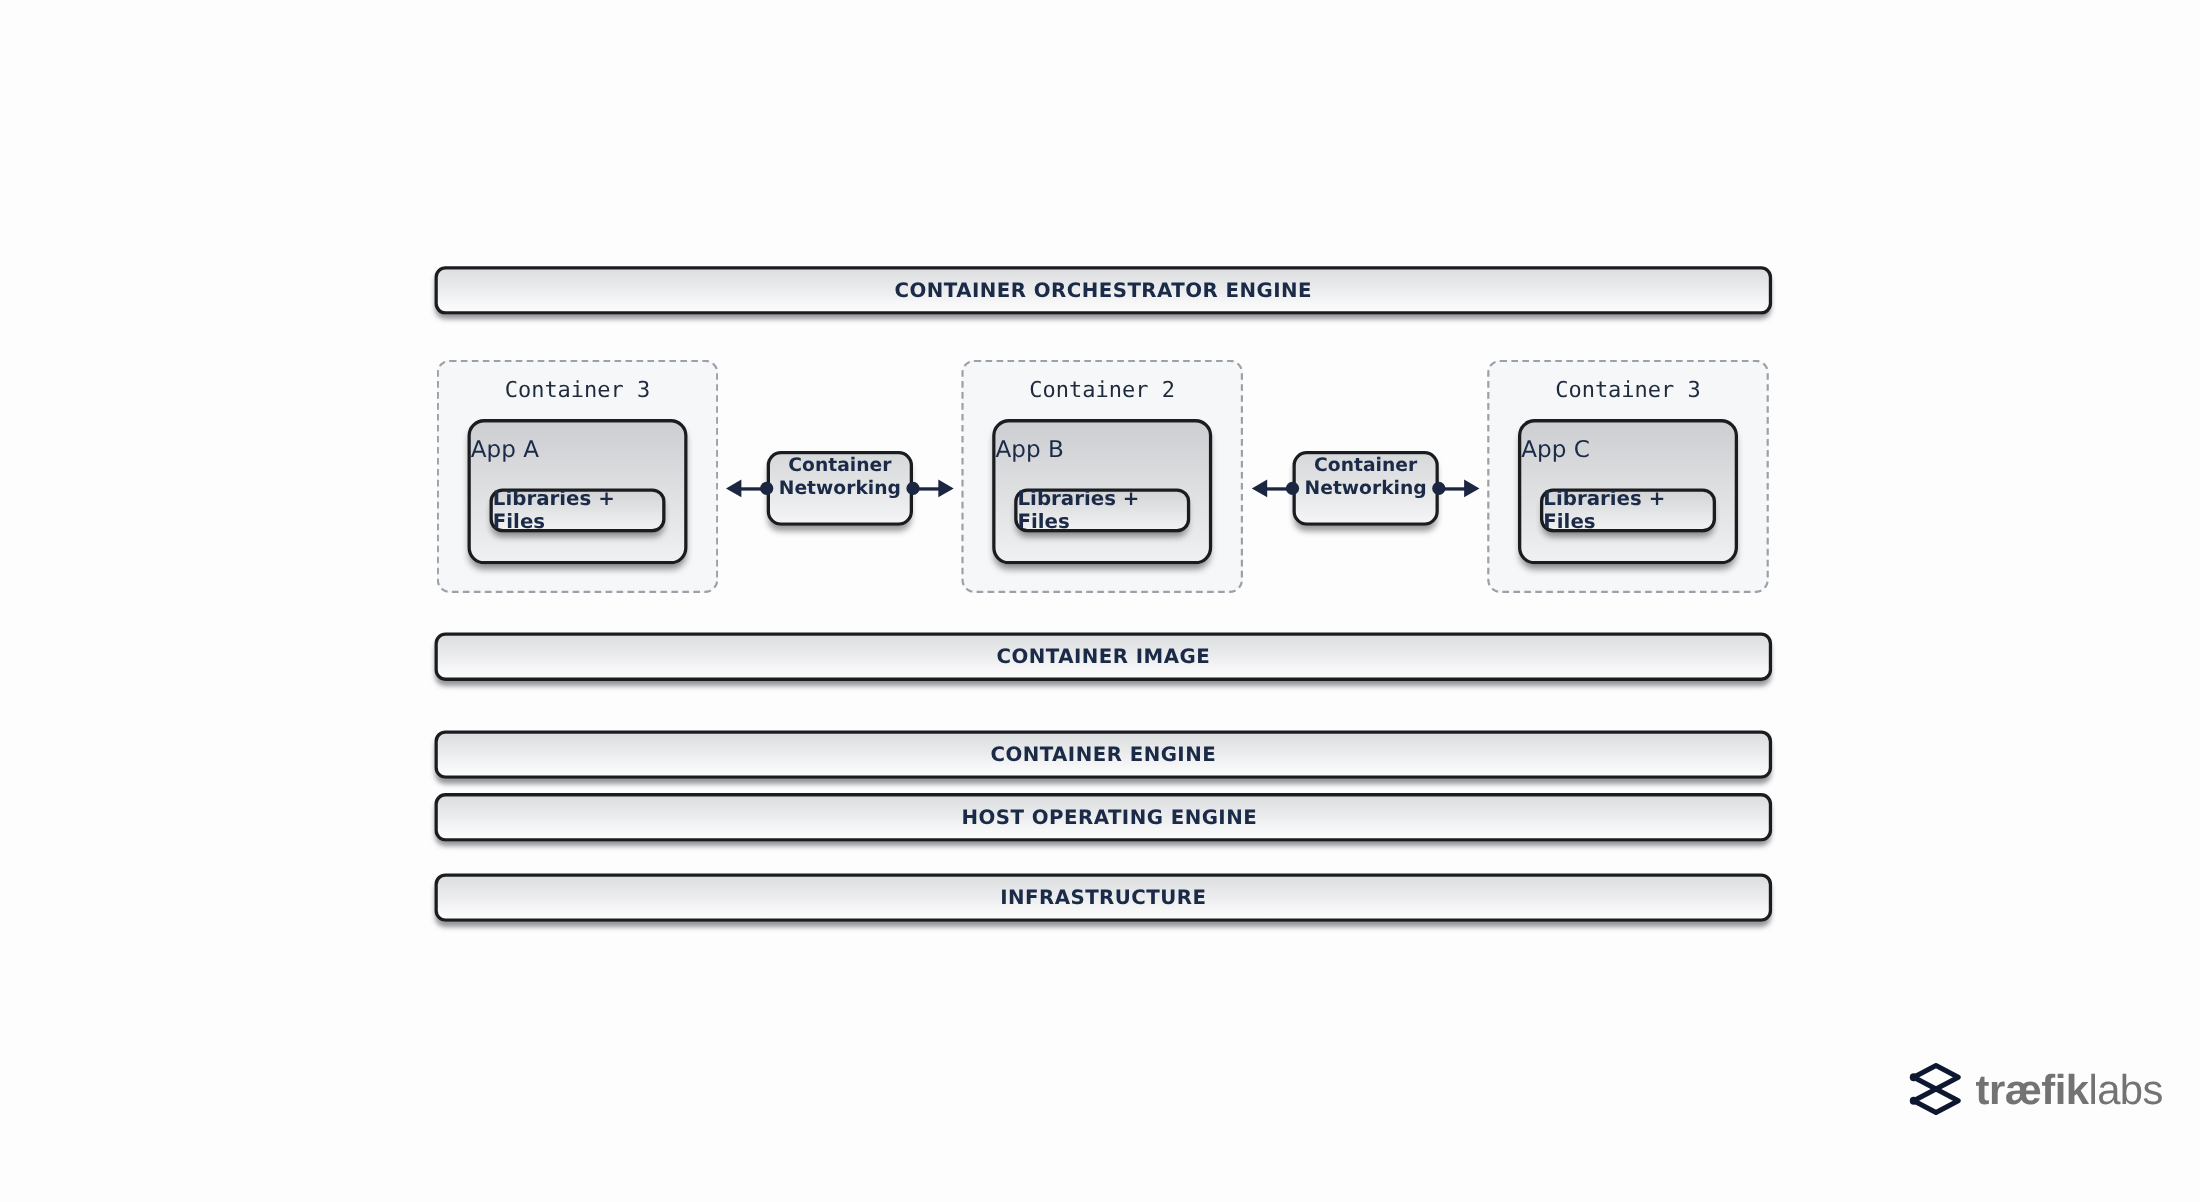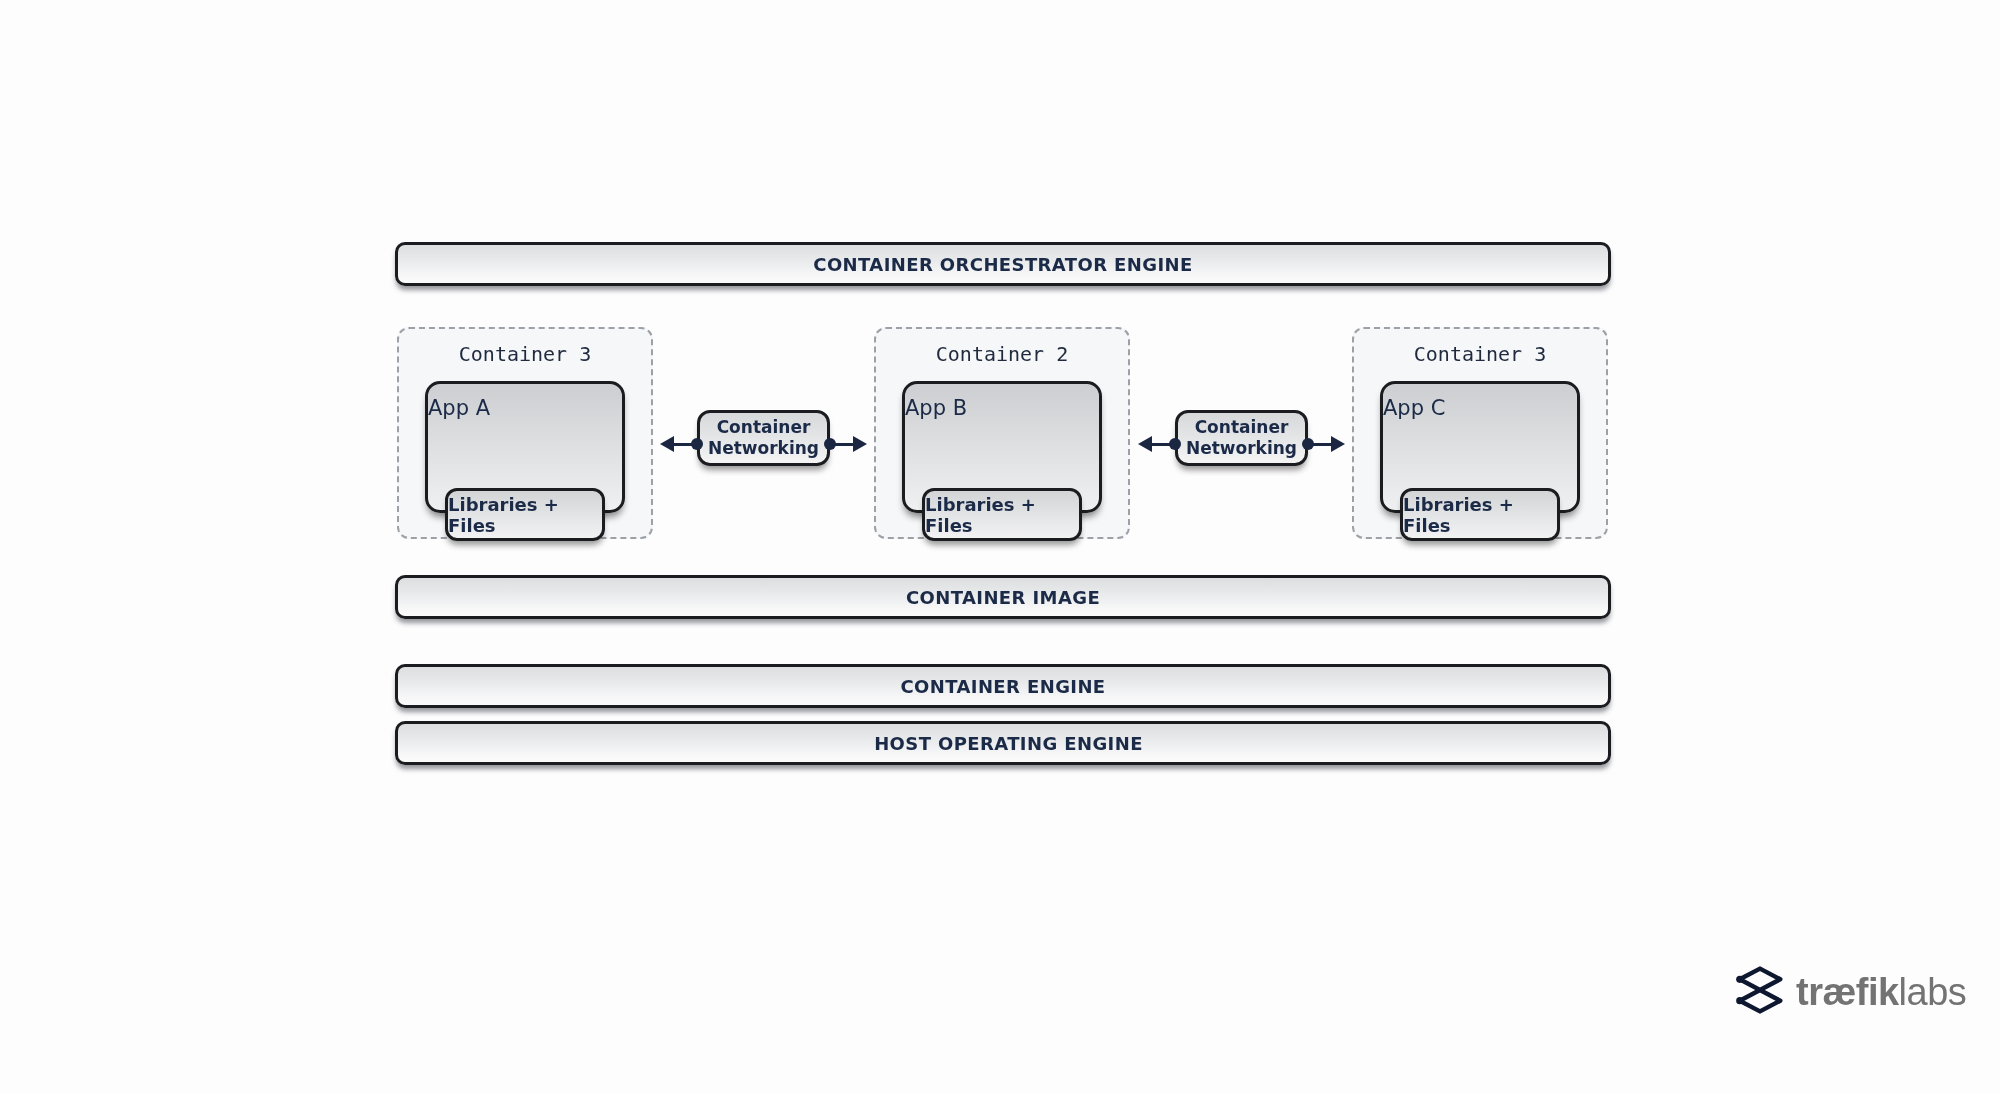--- a/index.html
+++ b/index.html
@@ -75,50 +75,48 @@
     position: absolute;
     top: 12px; left: 0; right: 0;
     text-align: left;
     font-weight: 400;
     font-size: 21px;
     color: #1b2a47;
   }
   .lib-box {
     position: absolute;
     left: 17px; right: 17px;
-    top: 60px; height: 53px;
+    top: 60px; height: 40px;
     box-sizing: border-box;
     border: 3px solid #1a1c20;
     border-radius: 12px;
     background: linear-gradient(180deg, #d2d4d6 0%, #e4e5e7 55%, #f2f2f3 100%);
     box-shadow: 0 6px 6px -2px rgba(0, 0, 0, 0.4);
     display: flex;
     align-items: center;
     justify-content: center;
-    margin-top: 44px;
   }
   .lib-label {
     font-weight: 700;
     font-size: 18px;
     color: #1b2a47;
   }
 
   
   .net-box {
     position: absolute;
     top: 410px;
     width: 133px;
-    height: 56px;
+    height: 68px;
     box-sizing: border-box;
     border: 3px solid #1a1c20;
     border-radius: 13px;
     background: linear-gradient(180deg, #d6d8da 0%, #e6e7e9 55%, #f4f4f5 100%);
     box-shadow: 0 6px 6px -2px rgba(0, 0, 0, 0.4);
     display: flex;
-    align-items: center;
     justify-content: center;
     text-align: center;
   }
   .n1 { left: 697px; }
   .n2 { left: 1175px; }
   .net-label {
     font-weight: 700;
     font-size: 17px;
     line-height: 21px;
     color: #1b2a47;
@@ -229,20 +227,23 @@
   <div class="arrow-head head-right" style="left:1331px"></div>
 
   <div class="hbar bar-image">
     <span class="bar-label">CONTAINER IMAGE</span>
   </div>
   <div class="hbar bar-engine">
     <span class="bar-label">CONTAINER ENGINE</span>
   </div>
   <div class="hbar bar-host">
     <span class="bar-label">HOST OPERATING ENGINE</span>
+  </div>
+  <div class="hbar bar-infra">
+    <span class="bar-label">INFRASTRUCTURE</span>
   </div>
 
   <div class="logo">
     <span>
       <svg width="54" height="54" viewBox="0 0 48 48">
         <g fill="none" stroke="#0e1730" stroke-width="4" stroke-linejoin="round" stroke-linecap="round">
           <path d="M24 5 L42 14.5 L24 24 L6 14.5 Z"></path>
           <path d="M24 24 L42 33.5 L24 43 L6 33.5 Z"></path>
         </g>
         <g fill="#0e1730">

